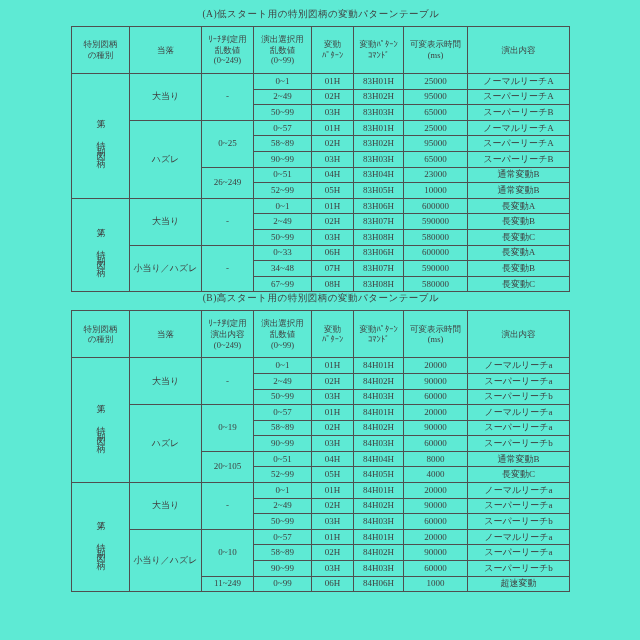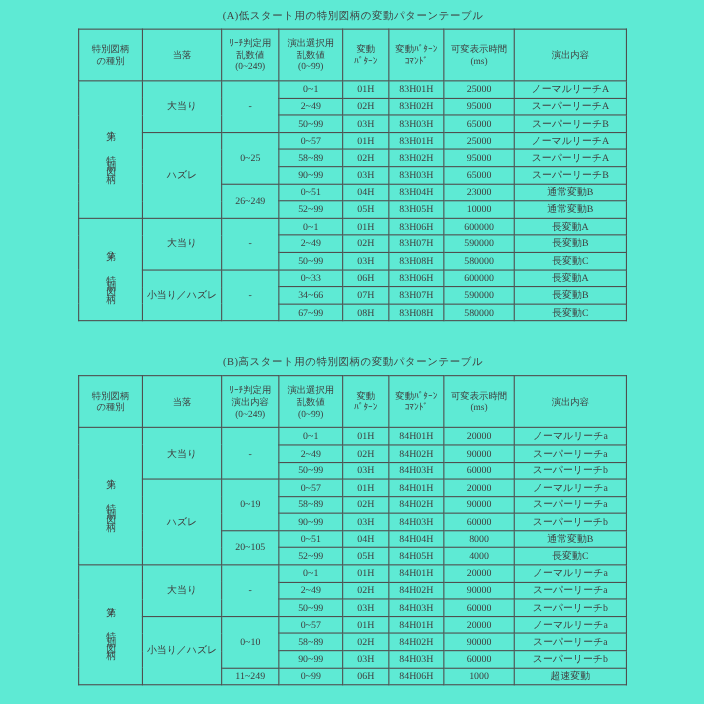--- a/index.html
+++ b/index.html
@@ -14,21 +14,21 @@
     background: #5eead4;
     font-family: Liberation Serif, serif;
     color: #3f3f3f;
     overflow: hidden;
   }
   .tbl-block {
     margin-left: 71px;
     width: 500px;
   }
   .tbl-block.first { padding-top: 8px; }
-  .tbl-block.second { margin-top: 31px; }
+  .tbl-block.second { }
   .tbl-title {
     width: 500px;
     text-align: center;
     font-size: 9.5px;
     letter-spacing: 0.5px;
     margin-bottom: 5px;
     white-space: nowrap;
   }
   table.vtable {
     border-collapse: collapse;
@@ -215,21 +215,21 @@
           <tr>
             <td rowspan="3">小当り／ハズレ</td>
             <td rowspan="3">-</td>
             <td>0~33</td>
             <td>06H</td>
             <td>83H06H</td>
             <td>600000</td>
             <td>長変動A</td>
           </tr>
           <tr>
-            <td>34~66</td>
+            <td>34~48</td>
             <td>07H</td>
             <td>83H07H</td>
             <td>590000</td>
             <td>長変動B</td>
           </tr>
           <tr>
             <td>67~99</td>
             <td>08H</td>
             <td>83H08H</td>
             <td>580000</td>

